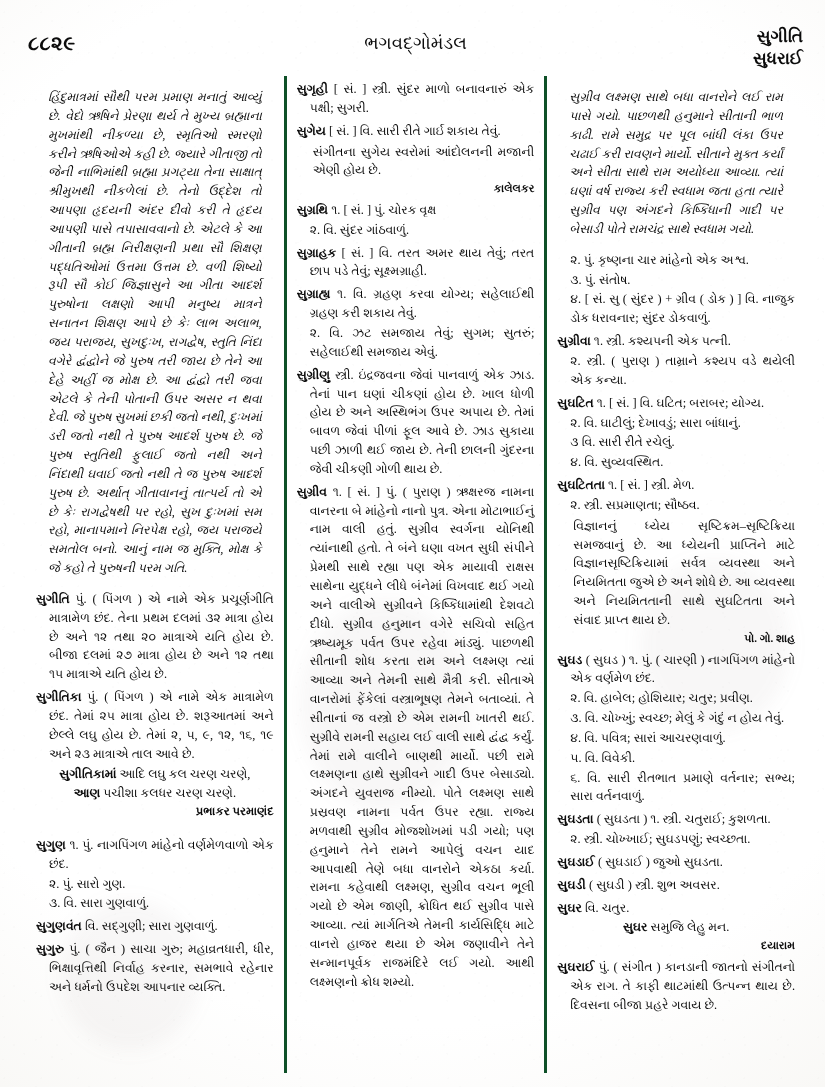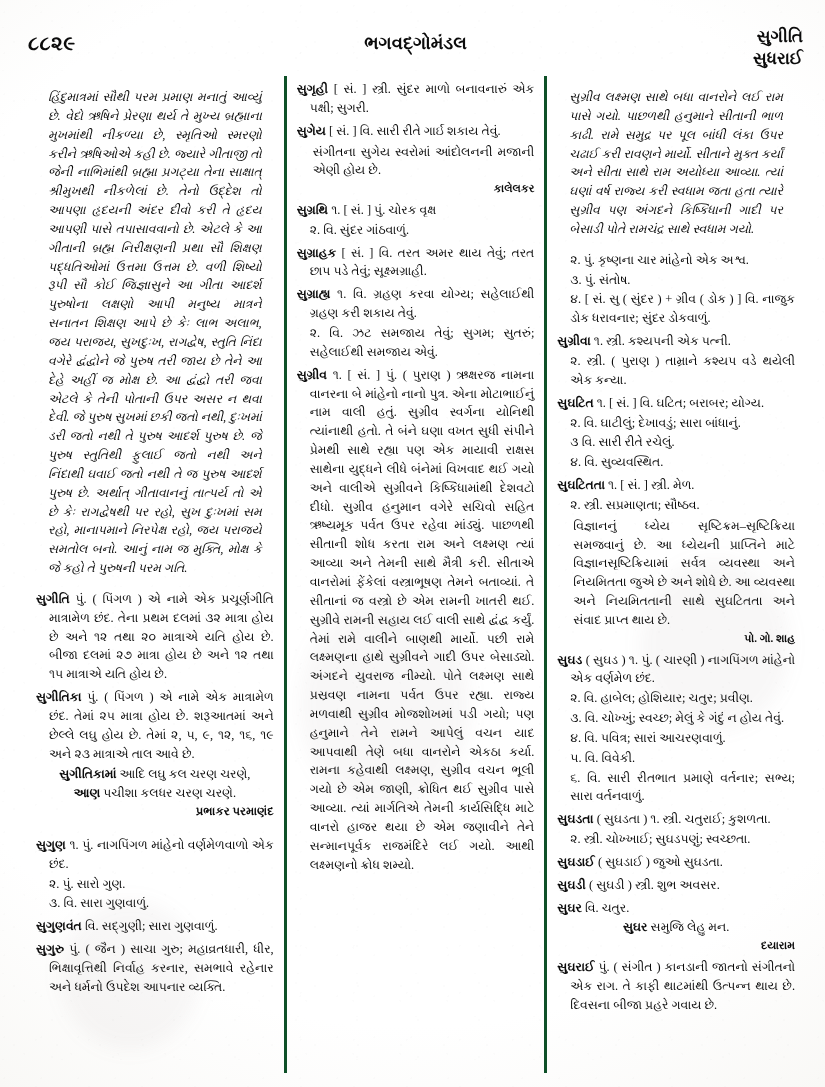--- a/index.html
+++ b/index.html
@@ -69,21 +69,21 @@
     font-weight: 700;
     letter-spacing: .5px;
   }
   .runhead .book-title {
     position: absolute;
     left: 0;
     right: 0;
     top: 7px;
     text-align: center;
     font-size: 18px;
-    font-weight: 700;
+    font-weight: 400;
   }
   .runhead .guidewords {
     position: absolute;
     right: 0;
     top: 0;
     text-align: right;
     font-size: 17px;
     font-weight: 700;
     line-height: 1.3;
   }
@@ -210,20 +210,21 @@
       <p class="attrib-inline">કાલેલકર</p>
 
       <p class="entry"><span class="hw">સુગ્રથિ</span> ૧. [ સં. ] પું. ચોરક વૃક્ષ</p>
       <p class="sense">૨. વિ. સુંદર ગાંઠવાળું.</p>
 
       <p class="entry"><span class="hw">સુગ્રાહક</span> [ સં. ] વિ. તરત અમર થાય તેવું; તરત છાપ પડે તેવું; સૂક્ષ્મગ્રાહી.</p>
 
       <p class="entry"><span class="hw">સુગ્રાહ્ય</span> ૧. વિ. ગ્રહણ કરવા યોગ્ય; સહેલાઈથી ગ્રહણ કરી શકાય તેવું.</p>
       <p class="sense">૨. વિ. ઝટ સમજાય તેવું; સુગમ; સુતરું; સહેલાઈથી સમજાય એવું.</p>
 
+      <p class="entry"><span class="hw">સુગ્રીણુ</span> સ્ત્રી. ઇંદ્રજવના જેવાં પાનવાળું એક ઝાડ. તેનાં પાન ઘણાં ચીકણાં હોય છે. ખાલ ધોળી હોય છે અને અસ્થિભંગ ઉપર અપાય છે. તેમાં બાવળ જેવાં પીળાં ફૂલ આવે છે. ઝાડ સુકાયા પછી ઝાળી થઈ જાય છે. તેની છાલની ગુંદરના જેવી ચીકણી ગોળી થાય છે.</p>
 
       <p class="entry"><span class="hw">સુગ્રીવ</span> ૧. [ સં. ] પું. ( પુરાણ ) ઋક્ષરજ નામના વાનરના બે માંહેનો નાનો પુત્ર. એના મોટાભાઈનું નામ વાલી હતું. સુગ્રીવ સ્વર્ગના યોનિથી ત્યાંનાથી હતો. તે બંને ઘણા વખત સુધી સંપીને પ્રેમથી સાથે રહ્યા પણ એક માયાવી રાક્ષસ સાથેના યુદ્ધને લીધે બંનેમાં વિખવાદ થઈ ગયો અને વાલીએ સુગ્રીવને કિષ્કિંધામાંથી દેશવટો દીધો. સુગ્રીવ હનુમાન વગેરે સચિવો સહિત ઋષ્યમૂક પર્વત ઉપર રહેવા માંડ્યું. પાછળથી સીતાની શોધ કરતા રામ અને લક્ષ્મણ ત્યાં આવ્યા અને તેમની સાથે મૈત્રી કરી. સીતાએ વાનરોમાં ફેંકેલાં વસ્ત્રાભૂષણ તેમને બતાવ્યાં. તે સીતાનાં જ વસ્ત્રો છે એમ રામની ખાતરી થઈ. સુગ્રીવે રામની સહાય લઈ વાલી સાથે દ્વંદ્વ કર્યું. તેમાં રામે વાલીને બાણથી માર્યો. પછી રામે લક્ષ્મણના હાથે સુગ્રીવને ગાદી ઉપર બેસાડ્યો. અંગદને યુવરાજ નીમ્યો. પોતે લક્ષ્મણ સાથે પ્રસ્રવણ નામના પર્વત ઉપર રહ્યા. રાજ્ય મળવાથી સુગ્રીવ મોજશોખમાં પડી ગયો; પણ હનુમાને તેને રામને આપેલું વચન યાદ આપવાથી તેણે બધા વાનરોને એકઠા કર્યા. રામના કહેવાથી લક્ષ્મણ, સુગ્રીવ વચન ભૂલી ગયો છે એમ જાણી, ક્રોધિત થઈ સુગ્રીવ પાસે આવ્યા. ત્યાં માર્ગતિએ તેમની કાર્યસિદ્ધિ માટે વાનરો હાજર થયા છે એમ જણાવીને તેને સન્માનપૂર્વક રાજમંદિરે લઈ ગયો. આથી લક્ષ્મણનો ક્રોધ શમ્યો.</p>
     </div>
 
     <div class="col">
       <p class="para cont">સુગ્રીવ લક્ષ્મણ સાથે બધા વાનરોને લઈ રામ પાસે ગયો. પાછળથી હનુમાને સીતાની ભાળ કાઢી. રામે સમુદ્ર પર પૂલ બાંધી લંકા ઉપર ચઢાઈ કરી રાવણને માર્યો. સીતાને મુક્ત કર્યાં અને સીતા સાથે રામ અયોધ્યા આવ્યા. ત્યાં ઘણાં વર્ષ રાજ્ય કરી સ્વધામ જતા હતા ત્યારે સુગ્રીવ પણ અંગદને કિષ્કિંધાની ગાદી પર બેસાડી પોતે રામચંદ્ર સાથે સ્વધામ ગયો.</p>
 
       <p class="sense">૨. પું. કૃષ્ણના ચાર માંહેનો એક અશ્વ.</p>
       <p class="sense">૩. પું. સંતોષ.</p>
       <p class="sense">૪. [ સં. સુ ( સુંદર ) + ગ્રીવ ( ડોક ) ] વિ. નાજુક ડોક ધરાવનાર; સુંદર ડોકવાળું.</p>

